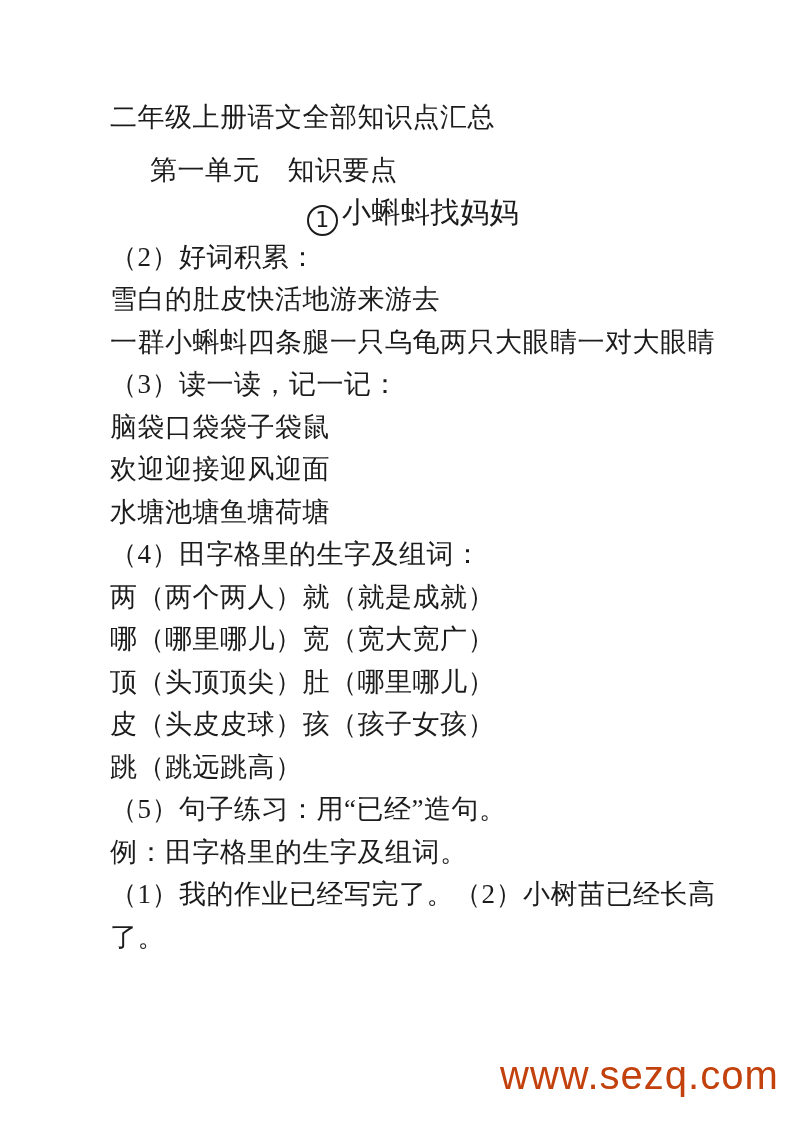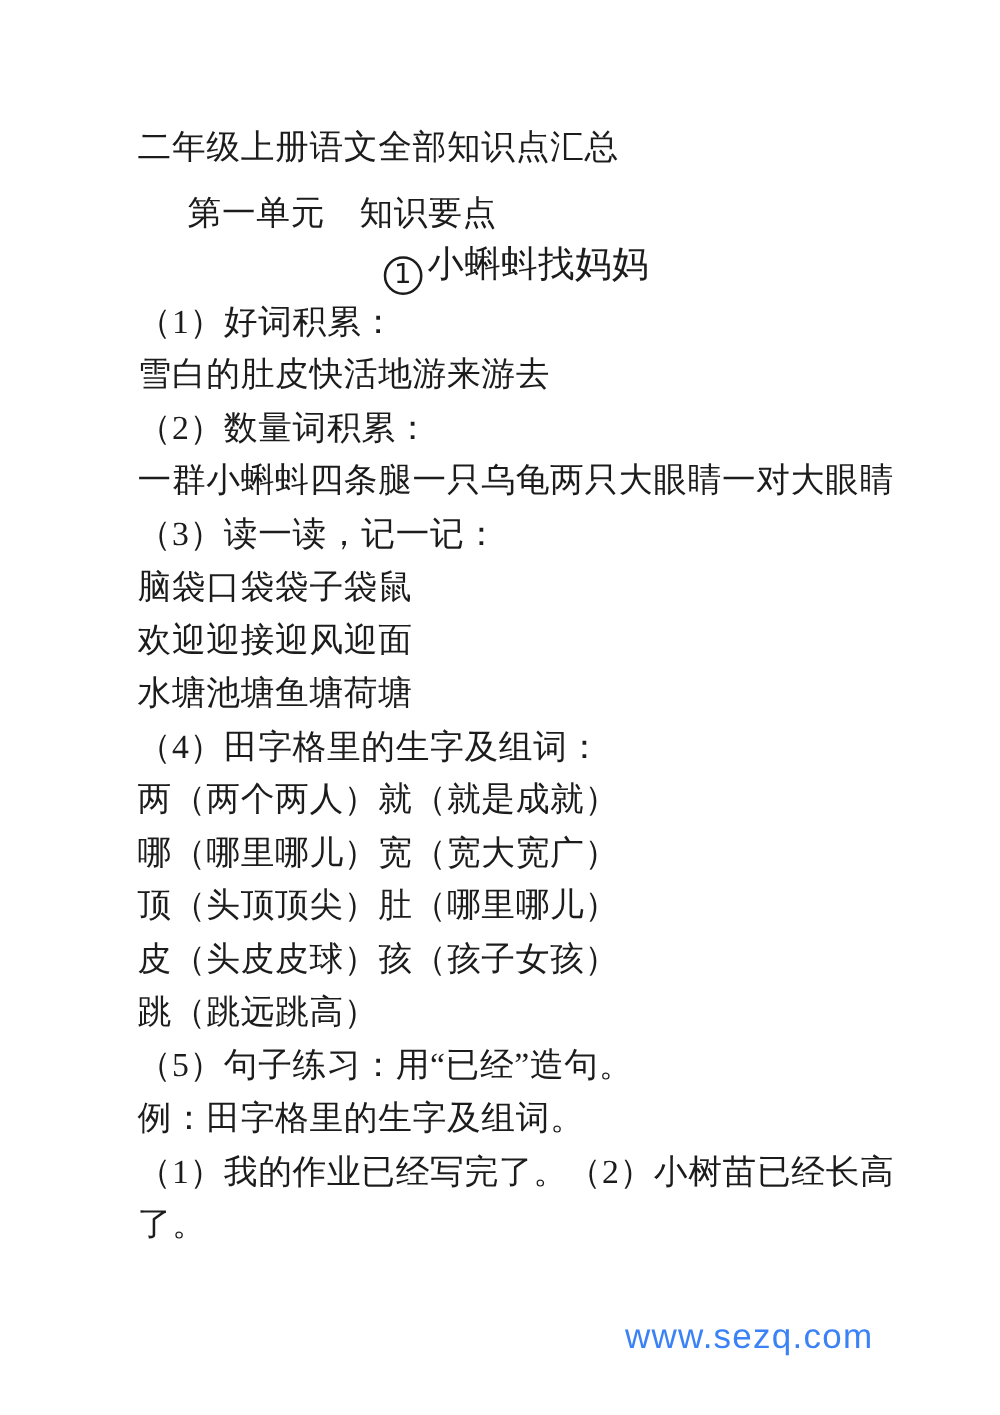--- a/index.html
+++ b/index.html
@@ -50,42 +50,41 @@
     font-size: 22px;
     line-height: 1;
     margin-right: 4px;
     vertical-align: -5px;
   }
   .watermark {
     position: absolute;
     left: 500px;
     top: 1053px;
     font-family: "Liberation Sans", "DejaVu Sans", sans-serif;
-    font-size: 28px;
-    color: #3b82f6;
+    font-size: 40px;
+    color: #c2410c;
     letter-spacing: 1px;
     white-space: nowrap;
   }
 </style>
 </head>
 <body>
 
 <div class="page">
   <div class="doc-body">
 
     <p>二年级上册语文全部知识点汇总</p>
 
     <p class="unit-heading">第一单元　知识要点</p>
 
     <p class="lesson-line"><span class="circle-num">1</span><span>小蝌蚪找妈妈</span></p>
 
-    <p>（1）好词积累：</p>
+    <p>（2）好词积累：</p>
     <p>雪白的肚皮快活地游来游去</p>
 
-    <p>（2）数量词积累：</p>
     <p>一群小蝌蚪四条腿一只乌龟两只大眼睛一对大眼睛</p>
 
     <p>（3）读一读，记一记：</p>
     <p>脑袋口袋袋子袋鼠</p>
     <p>欢迎迎接迎风迎面</p>
     <p>水塘池塘鱼塘荷塘</p>
 
     <p>（4）田字格里的生字及组词：</p>
     <p>两（两个两人）就（就是成就）</p>
     <p>哪（哪里哪儿）宽（宽大宽广）</p>

